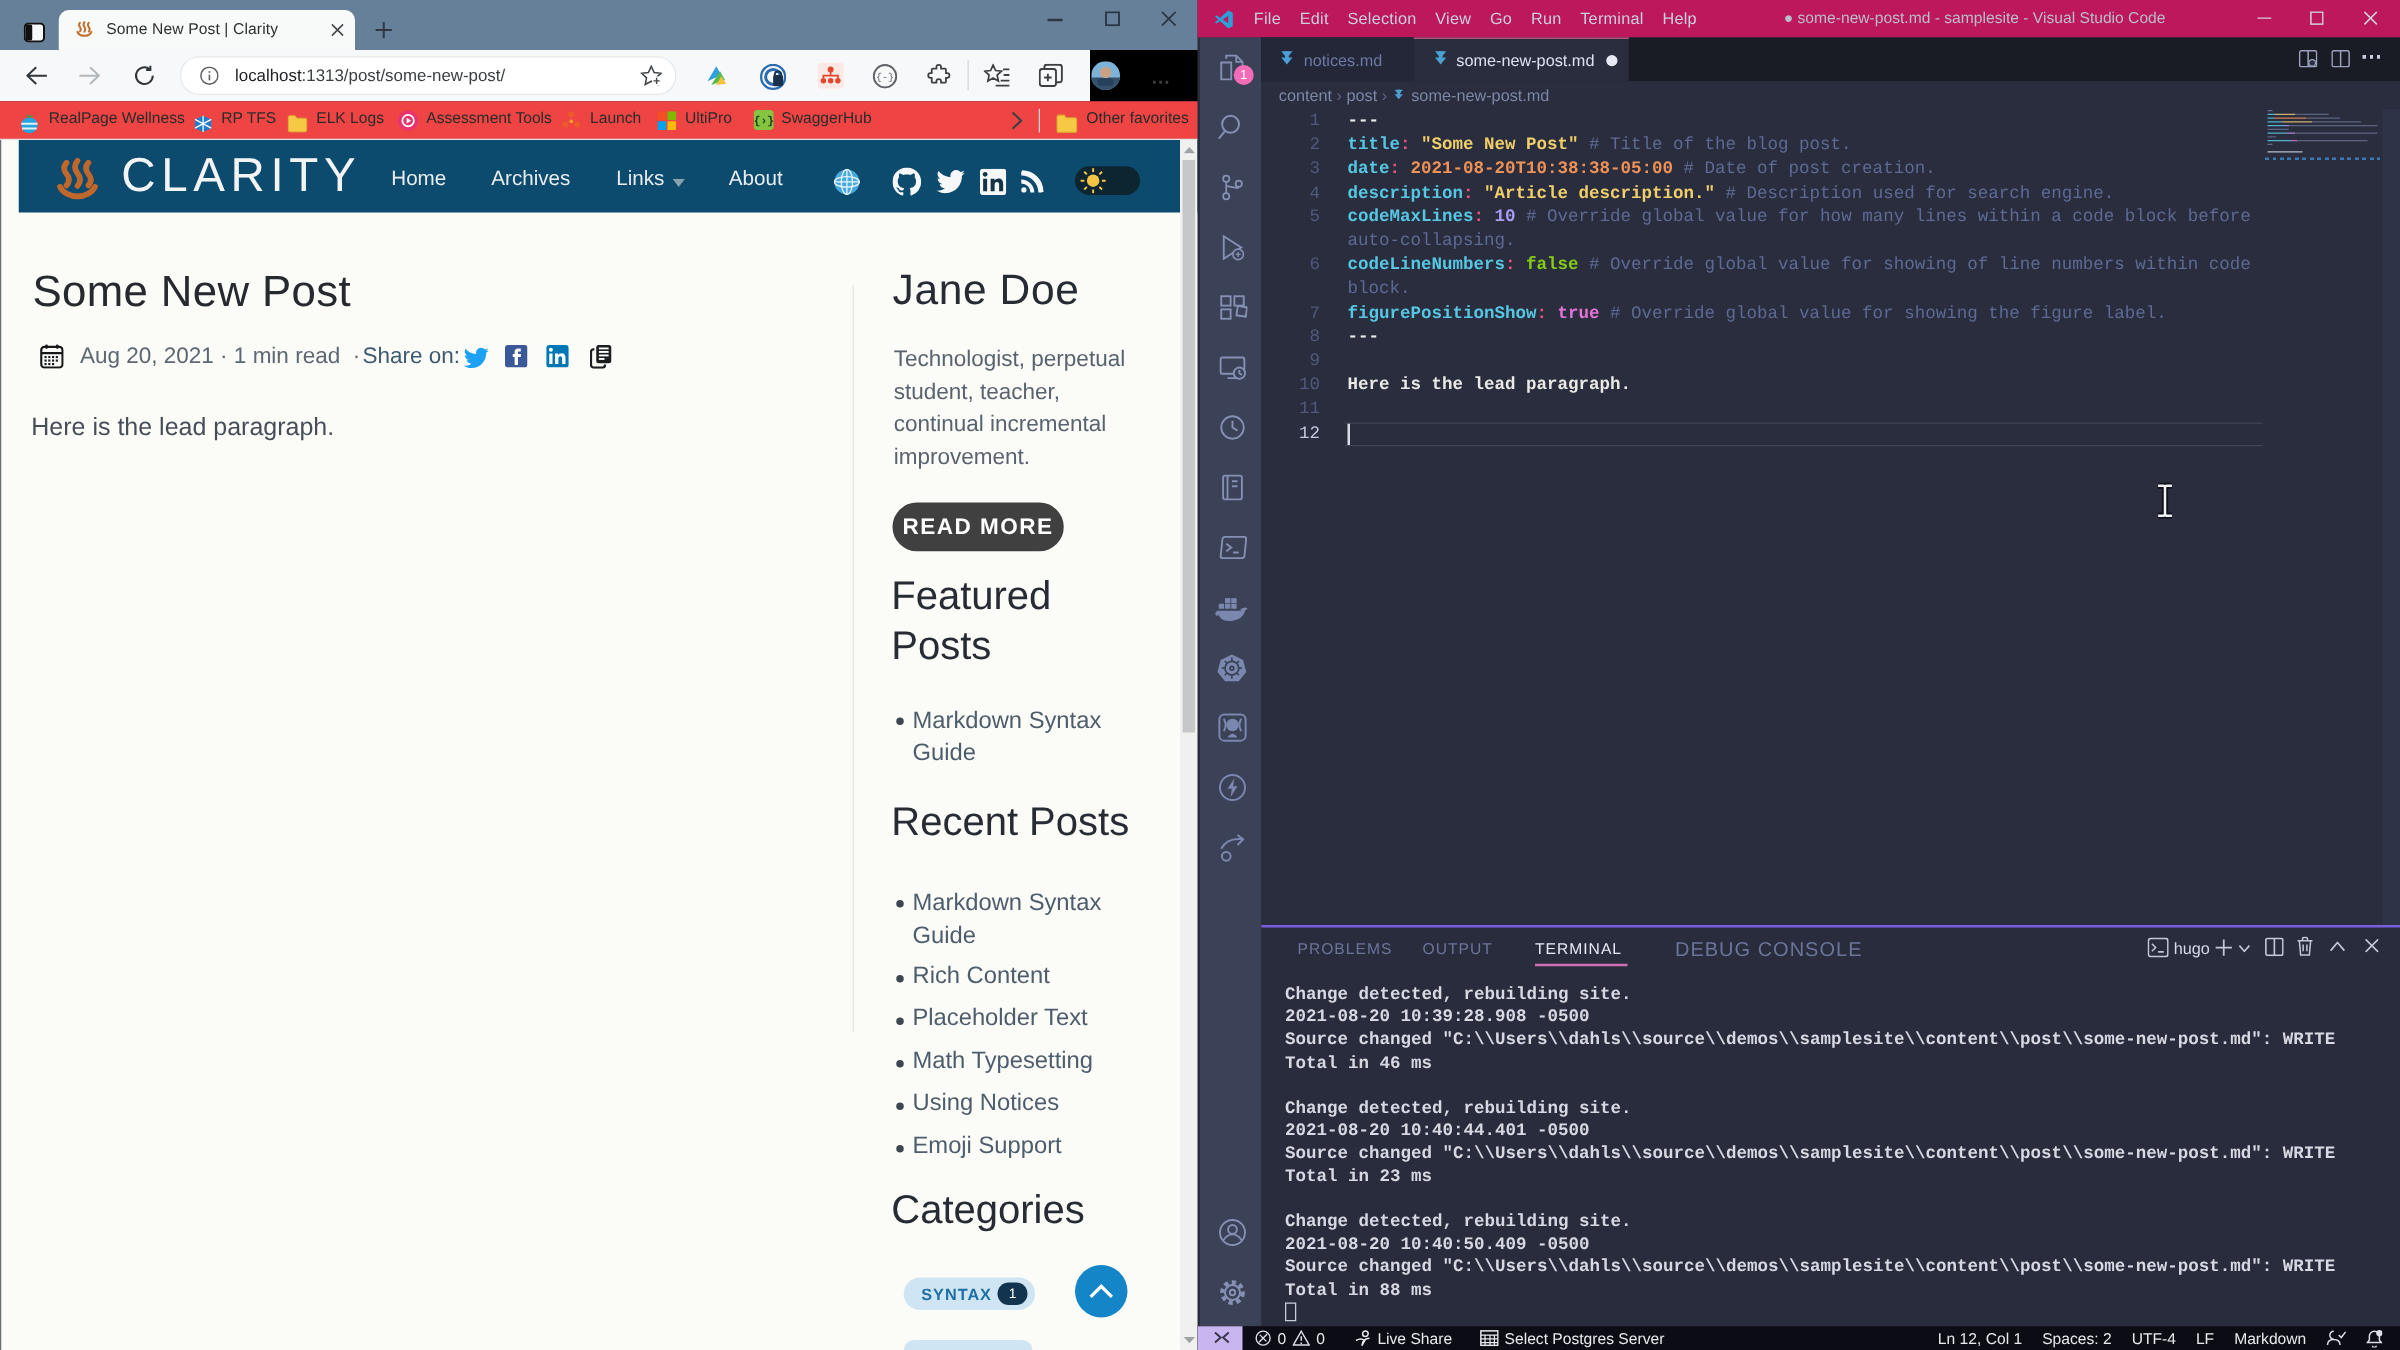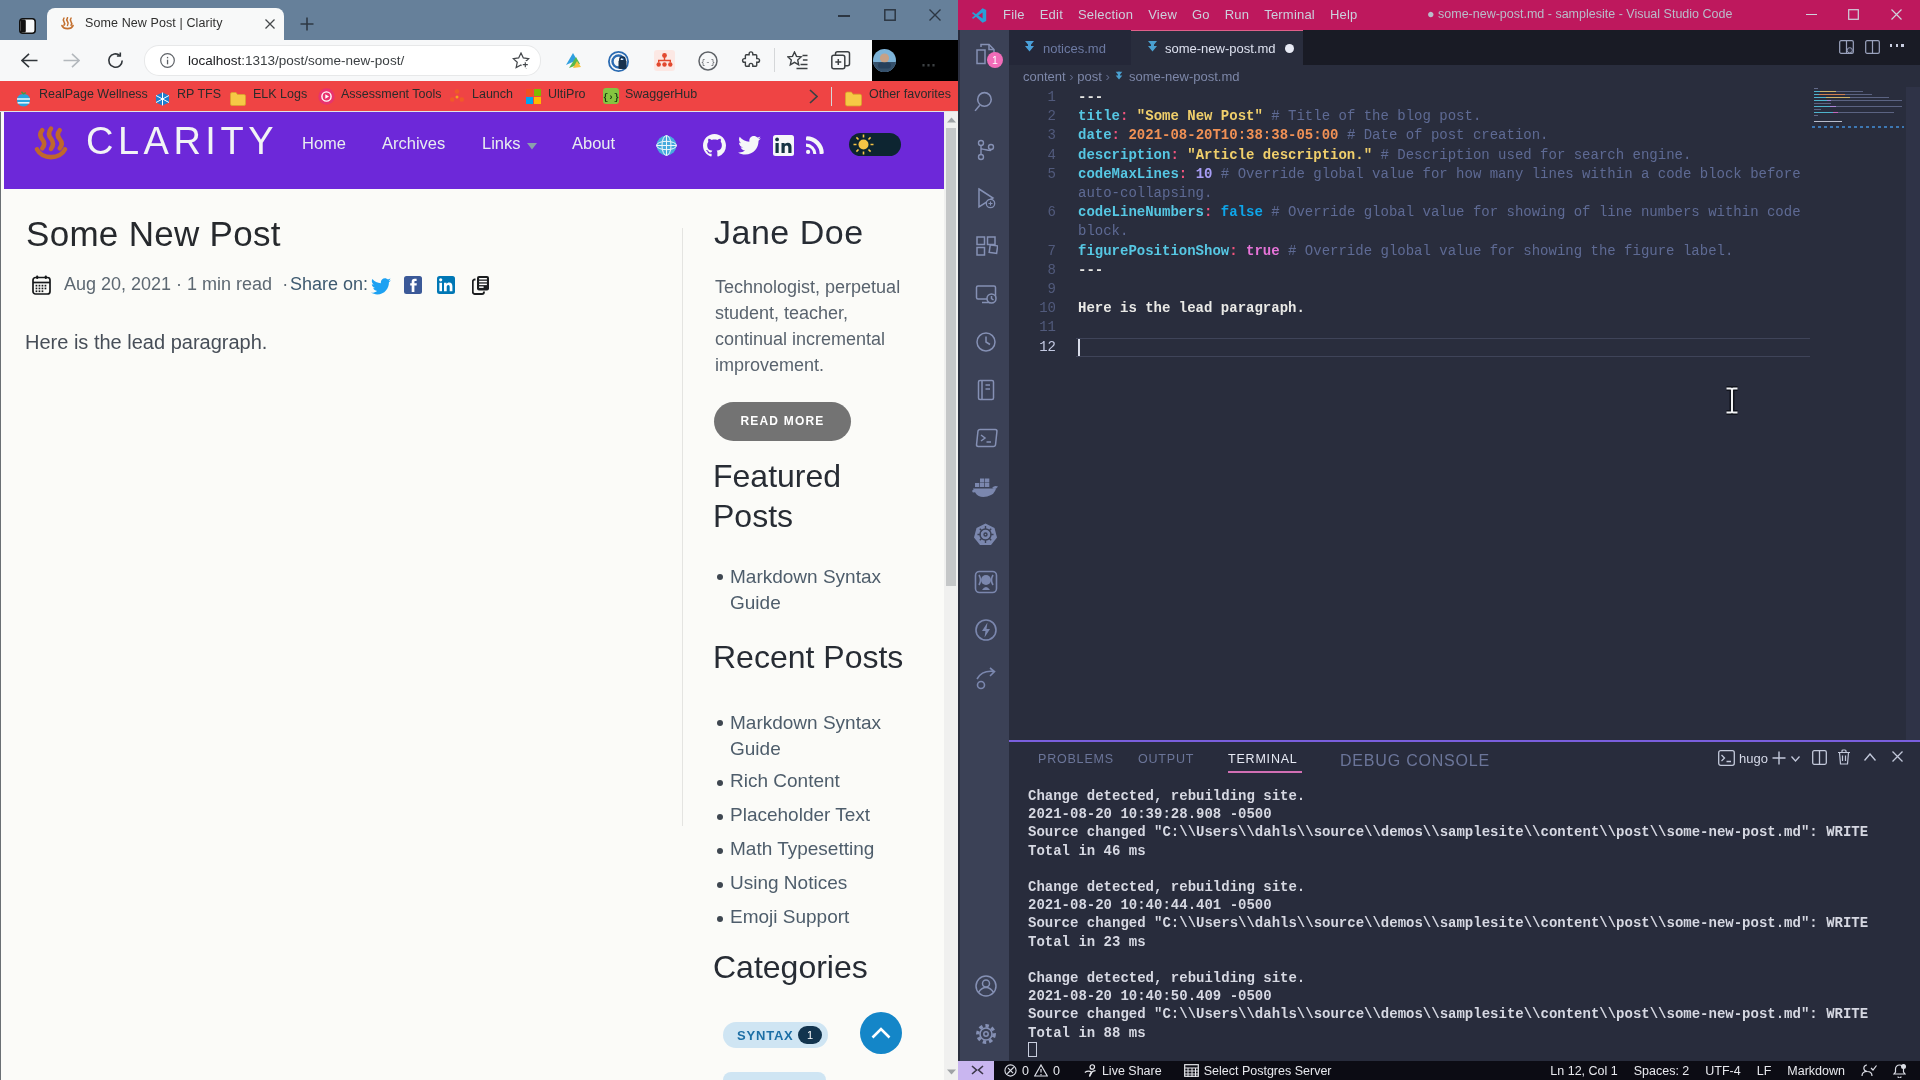--- a/index.html
+++ b/index.html
@@ -25,21 +25,21 @@
   #vs-statusbar { position:absolute; left:0; top:1061px; width:962px; height:19px; background:#0c0c14; color:#d7d9e0; font-size:12px; }
   pre { font-family:"Liberation Mono", monospace; }
   #codepre b, #codepre i { font-style:normal; font-weight:bold; }
   #codepre i { font-weight:normal; color:#5e6a94; }
   #codepre .w { color:#e9e9e6; }
   #codepre .k { color:#56c7e3; }
   #codepre .p { color:#f2547d; }
   #codepre .s { color:#f0cf6b; }
   #codepre .d { color:#f09155; }
   #codepre .n { color:#a79df5; }
-  #codepre .f { color:#0ea5e9; }
+  #codepre .f { color:#84cc16; }
   #codepre .t { color:#e673d8; }
   .mm { position:absolute; height:1.4px; background:#636b8a; }
 </style>
 </head>
 <body>
   <div id="edge">
     <div id="edge-titlebar">
 
       <svg class="abs" style="left:19px;top:18px" width="17" height="16" viewBox="0 0 17 16">
         <rect x="0.8" y="0.8" width="15.4" height="14.4" rx="3" fill="#f7f8f9" stroke="#111" stroke-width="1.6"></rect>
@@ -203,21 +203,21 @@
       </svg>
       <div class="abs" style="left:831px;top:6px;width:1px;height:19px;background:#d5d7d9"></div>
       <svg class="favitem" style="left:845px;top:8px" width="17" height="14" viewBox="0 0 16 14">
         <path d="M0.5 2 a1.5 1.5 0 0 1 1.5-1.5 h4 l1.5 2 h6.5 a1.5 1.5 0 0 1 1.5 1.5 v8 a1.5 1.5 0 0 1 -1.5 1.5 h-12 a1.5 1.5 0 0 1 -1.5 -1.5 Z" fill="#f6c945" stroke="#d9a52c" stroke-width="0.8"></path>
       </svg>
       <div class="favitem" style="left:869px">Other favorites</div>
     </div>
     <div id="edge-page">
       <div class="abs" style="left:0;top:0;width:1px;height:968px;background:#6a6f74"></div>
 
-      <div class="abs" style="left:4px;top:0;width:944px;height:77px;background:#6d28d9">
+      <div class="abs" style="left:15px;top:0;width:944px;height:58px;background:#0c4a6e">
         <svg class="abs" style="left:26px;top:9px" width="42" height="48" viewBox="0 0 24 26">
           <g stroke="#c0672c" fill="none" stroke-linecap="round">
             <path d="M7 4.5 q-2.2 2.6 0 5.2 q2.2 2.6 0 5.2" stroke-width="2.6"></path>
             <path d="M12 3.6 q-2.3 2.9 0 5.8 q2.3 2.9 0 5.8" stroke-width="2.6"></path>
             <path d="M17 4.5 q-2.2 2.6 0 5.2 q2.2 2.6 0 5.2" stroke-width="2.6"></path>
             <path d="M4 15.5 a8.6 7 0 0 0 16 0" stroke-width="2.6"></path>
           </g>
         </svg>
         <div class="abs" style="left:82px;top:8px;font-size:38px;color:#f2f4f5;letter-spacing:4.5px;font-weight:400">CLARITY</div>
         <div class="abs" style="left:298px;top:22px;font-size:16.5px;color:#e8edf0">Home</div>
@@ -317,21 +317,21 @@
         <rect x="7.1" y="8.6" width="7.8" height="1.5" fill="#fff"></rect>
         <rect x="7.1" y="11.4" width="4.5" height="1.5" fill="#fff"></rect>
         <path d="M3.5 4.5 H2.8 A2 2 0 0 0 0.8 6.5 V17 a2 2 0 0 0 2 2 H10 a2 2 0 0 0 2-2 v-0.5" fill="none" stroke="#1b1d1f" stroke-width="1.8"></path>
       </svg>
       <div class="abs" style="left:25px;top:219px;font-size:20px;color:#474e58">Here is the lead paragraph.</div>
 
       <div class="abs" style="left:682px;top:116px;width:1px;height:598px;background:#e4e4e1"></div>
 
       <div class="abs" style="left:714px;top:101px;font-size:34px;color:#272c34;letter-spacing:0.5px">Jane Doe</div>
       <div class="abs" style="left:715px;top:162px;font-size:18px;color:#59636e;line-height:26px">Technologist, perpetual<br>student, teacher,<br>continual incremental<br>improvement.</div>
-      <div class="abs" style="left:714px;top:290px;width:137px;height:39px;border-radius:19.5px;background:#737373;color:#fff;font-size:12px;font-weight:bold;letter-spacing:1.2px;text-align:center;line-height:39px">READ MORE</div>
+      <div class="abs" style="left:714px;top:290px;width:137px;height:39px;border-radius:19.5px;background:#404040;color:#fff;font-size:18px;font-weight:bold;letter-spacing:1.2px;text-align:center;line-height:39px">READ MORE</div>
       <div class="abs" style="left:713px;top:345px;font-size:32px;color:#272c34;line-height:39.5px">Featured<br>Posts</div>
       <div class="abs" style="left:717px;top:462px;width:6px;height:6px;border-radius:3px;background:#3e4750"></div>
       <div class="abs" style="left:730px;top:452px;font-size:19px;color:#4e5d6b;line-height:26px">Markdown Syntax<br>Guide</div>
       <div class="abs" style="left:713px;top:527px;font-size:32px;color:#272c34">Recent Posts</div>
       <div class="abs" style="left:730px;top:598px;font-size:19px;color:#4e5d6b;line-height:26px">Markdown Syntax<br>Guide</div>
       <div class="abs" style="left:730px;top:658px;font-size:19px;color:#4e5d6b">Rich Content</div>
       <div class="abs" style="left:730px;top:692px;font-size:19px;color:#4e5d6b">Placeholder Text</div>
       <div class="abs" style="left:730px;top:726px;font-size:19px;color:#4e5d6b">Math Typesetting</div>
       <div class="abs" style="left:730px;top:760px;font-size:19px;color:#4e5d6b">Using Notices</div>
       <div class="abs" style="left:730px;top:794px;font-size:19px;color:#4e5d6b">Emoji Support</div>

